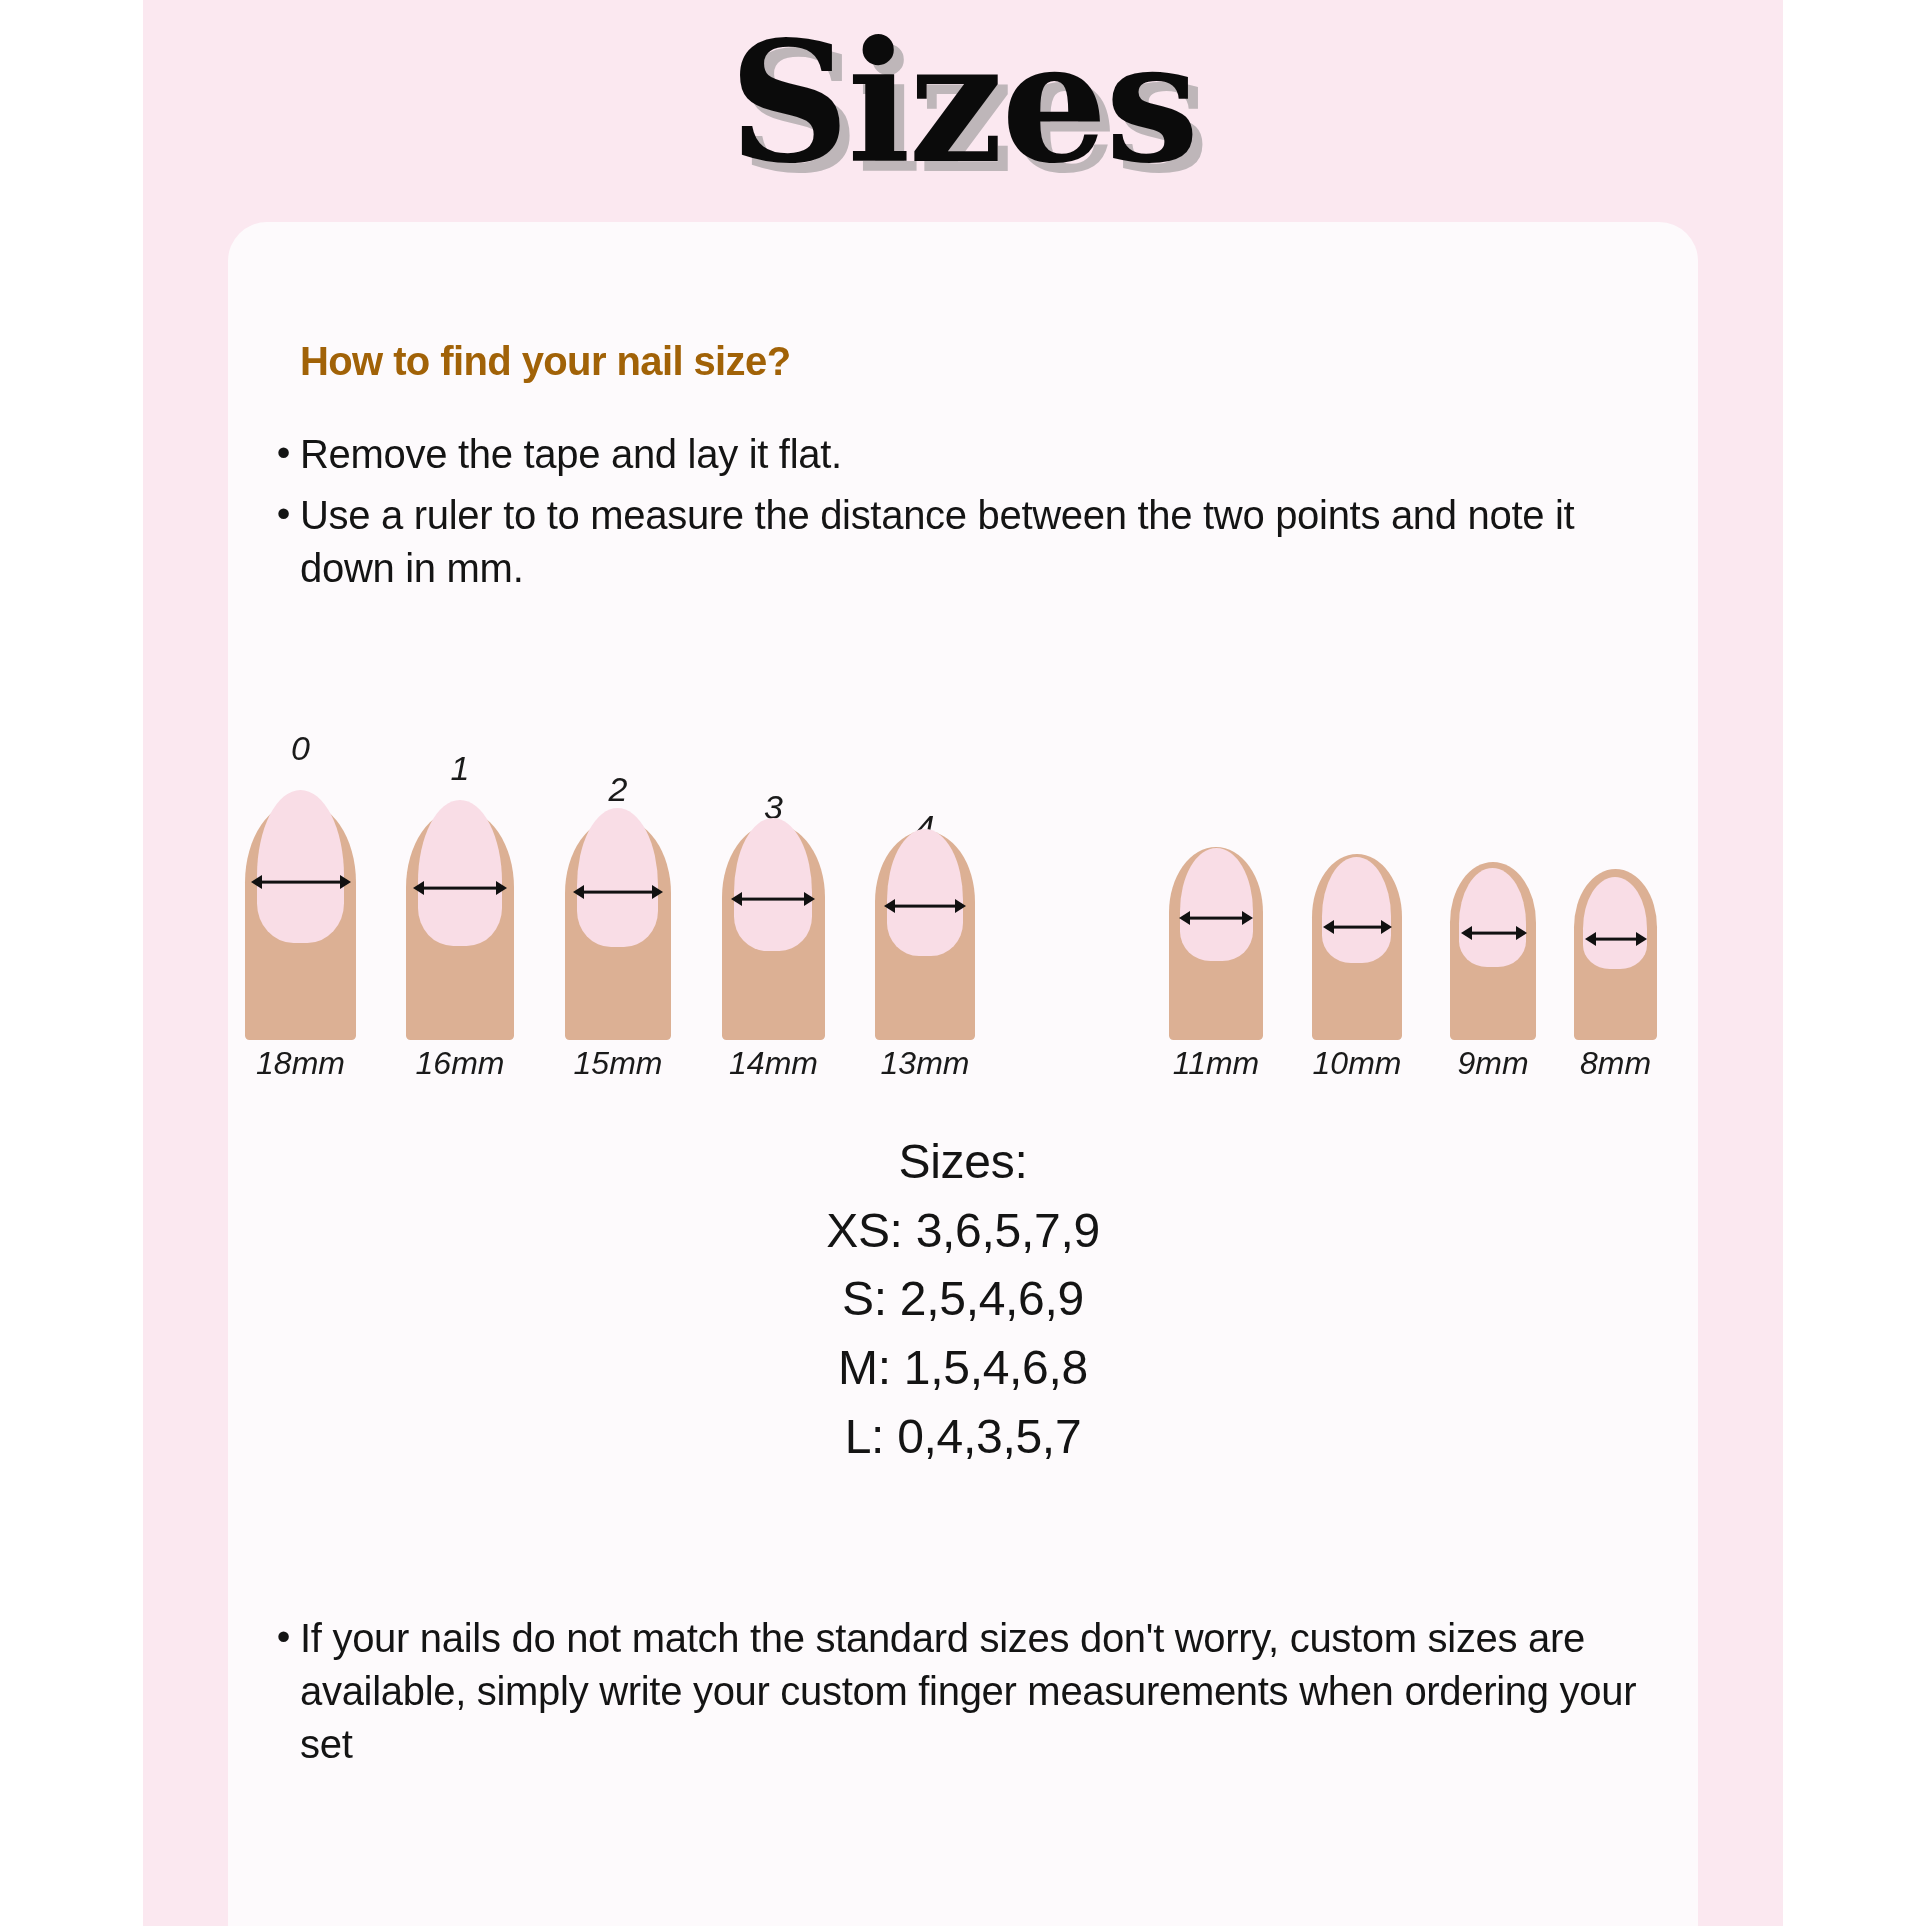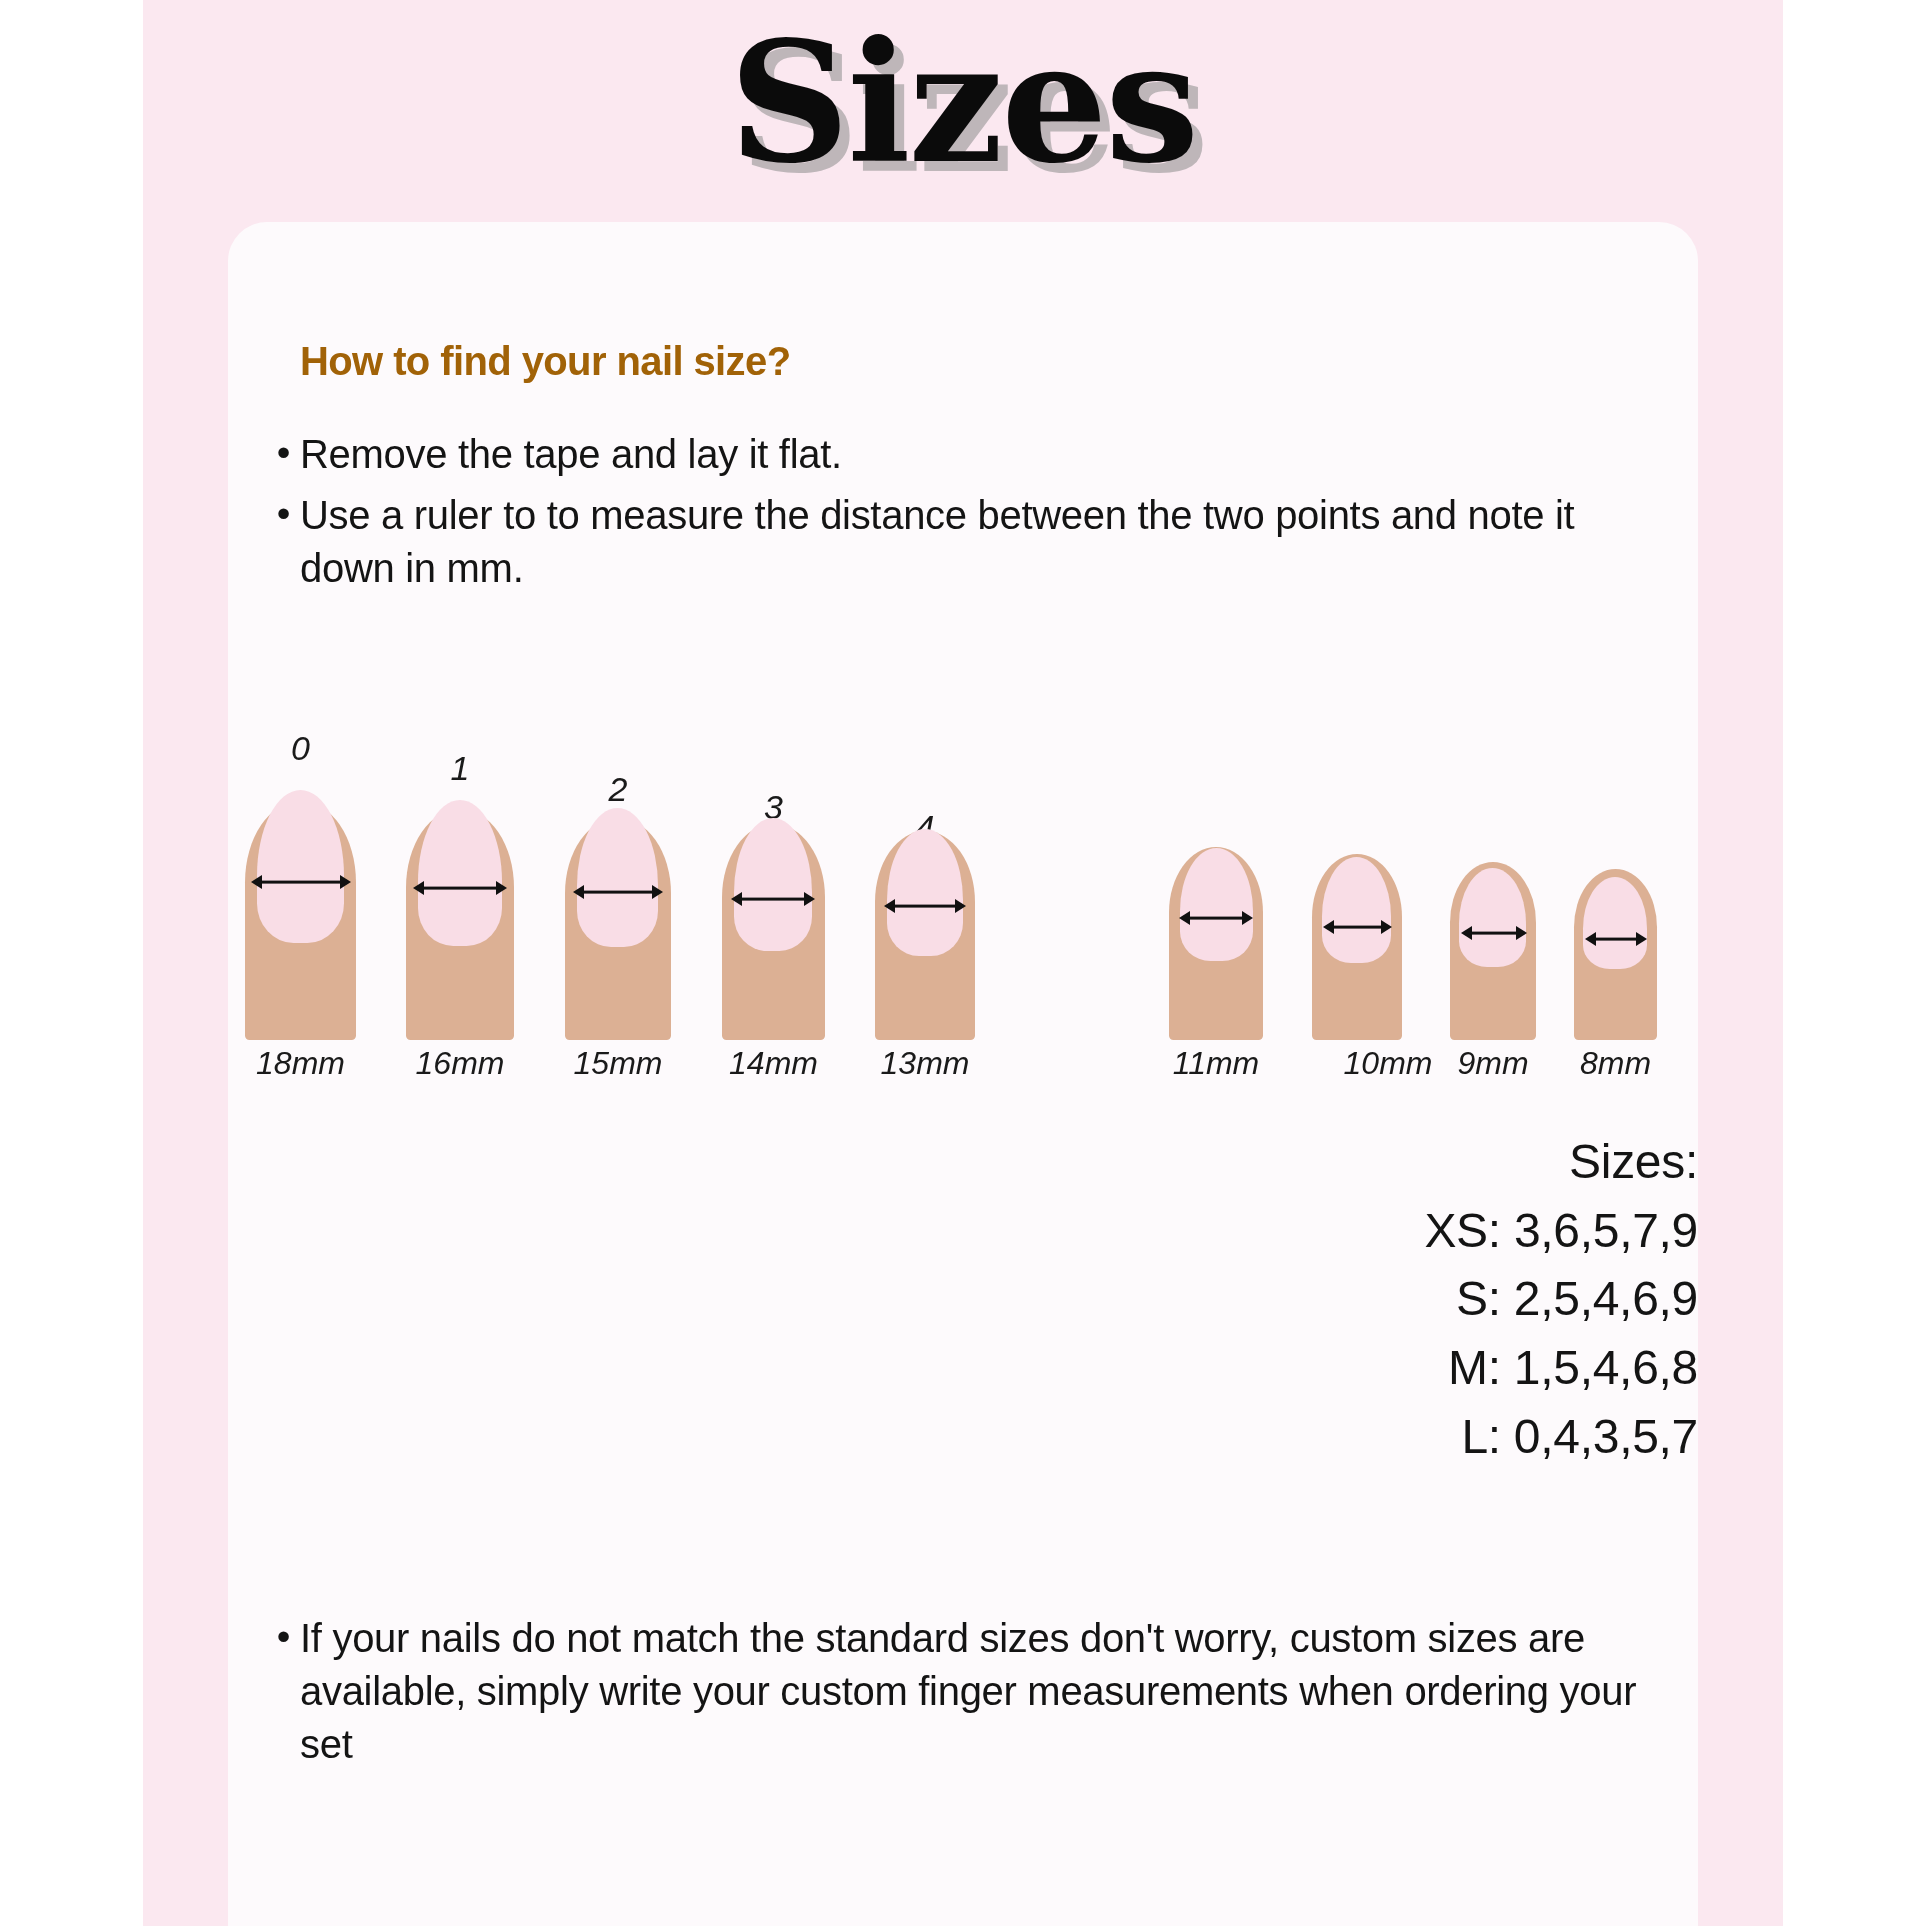--- a/index.html
+++ b/index.html
@@ -149,21 +149,21 @@
     font-style: italic;
     color: #1a1a1a;
     white-space: nowrap;
   }
   
   .sizes {
     position: absolute;
     left: 228px;
     top: 1128px;
     width: 1470px;
-    text-align: right;
+    text-align: center;
   }
   .sizes div {
     font-size: 48px;
     line-height: 1.43;
     color: #141414;
     letter-spacing: -0.3px;
   }
   .bullets-bottom {
     position: absolute;
     left: 267px;
@@ -271,21 +271,21 @@
 
     <div class="nail-col" style="left:1067px; width:90px; height:257px;">
       <div class="nail-num" style="top:93px;">7</div>
       <div class="finger" style="width:90px; height:186px;"></div>
       <div class="nail" style="left:10px; bottom:77px; width:69px; height:106px;"></div>
       <div class="arrow" style="left:11px; bottom:111px; width:69px;">
         <div class="tipL"></div>
           <div class="bar"></div>
           <div class="tipR"></div>
       </div>
-      <div class="mm" style="bottom:-42px;margin-left:31px;">10mm</div>
+      <div class="mm" style="bottom:-42px;">10mm</div>
     </div>
 
     <div class="nail-col" style="left:1205px; width:86px; height:248px;">
       <div class="nail-num" style="top:108px;">8</div>
       <div class="finger" style="width:86px; height:178px;"></div>
       <div class="nail" style="left:9.4px; bottom:73px; width:67px; height:99px;"></div>
       <div class="arrow" style="left:11px; bottom:105px; width:66px;">
         <div class="tipL"></div>
           <div class="bar"></div>
           <div class="tipR"></div>

